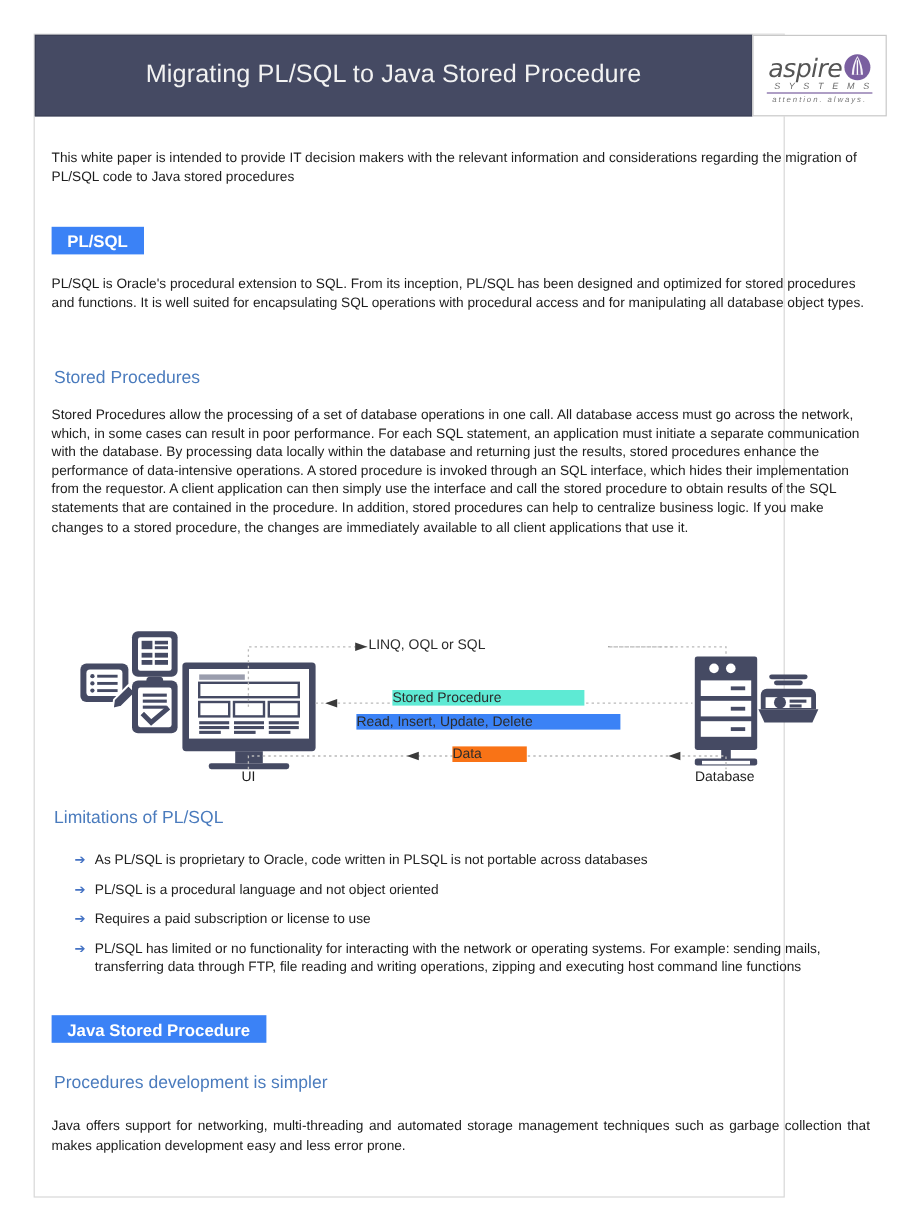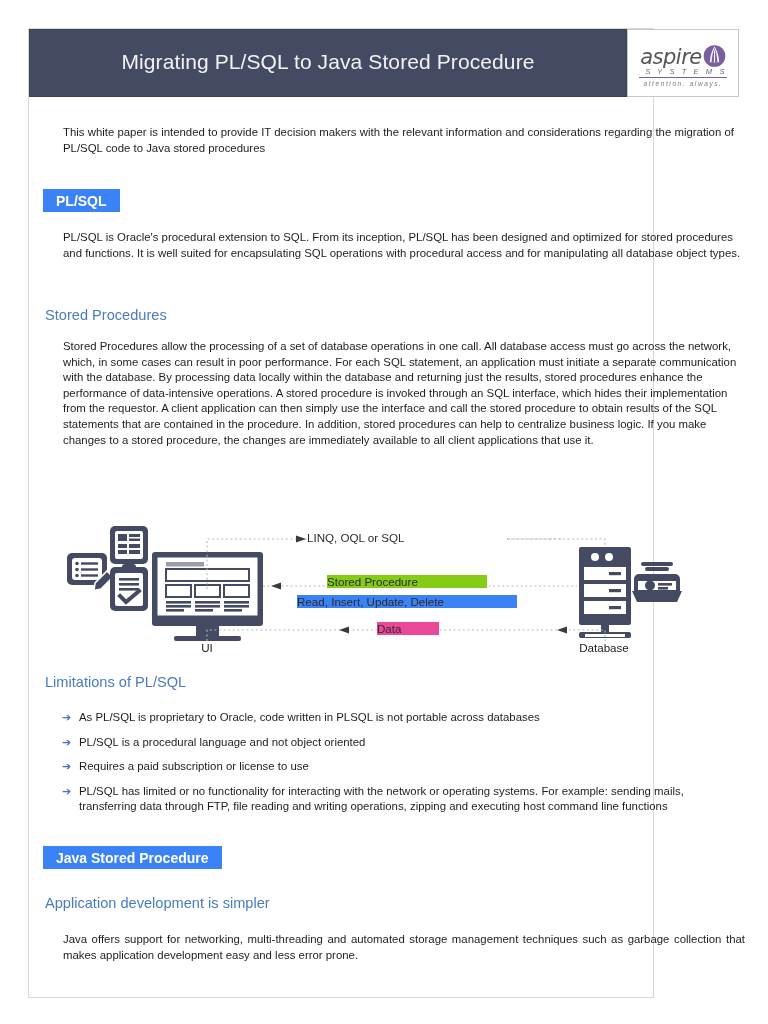--- a/index.html
+++ b/index.html
@@ -97,21 +97,20 @@
     font-style: italic;
     margin-top: 2px;
   }
 
   
   .body-text {
     position: absolute;
     color: #1d1d1d;
     font-size: 11.4px;
     line-height: 15.6px;
-    margin-left: 20px;
   }
   .justify { text-align: justify; }
 
   
   .badge {
     position: absolute;
     background: #3b82f6;
     color: #ffffff;
     font-size: 14px;
     font-weight: bold;
@@ -308,23 +307,23 @@
 
         <g stroke="#b9b9b9" stroke-width="1.1" fill="none" stroke-dasharray="2,2.6">
           <path d="M158 142 L158 131 L556 131 L556 142"></path>
         </g>
         <polygon points="300,127.5 290,131 300,134.5" fill="#3a3a3a"></polygon>
         <polygon points="518,127.5 508,131 518,134.5" fill="#3a3a3a"></polygon>
       </g>
     </svg>
 
     <div class="diag-label" style="left:258px; top:32px; width:200px; background:#fff;">LINQ, OQL or SQL</div>
-    <div class="diag-label" style="left:278px; top:76px; width:160px; background:#84cc16;">Stored Procedure</div>
+    <div class="diag-label" style="left:278px; top:76px; width:160px; background:#5eead4;">Stored Procedure</div>
     <div class="diag-label" style="left:248px; top:96px; width:220px; background:#3b82f6;">Read, Insert, Update, Delete</div>
-    <div class="diag-label" style="left:328px; top:123px; width:62px; background:#ec4899;">Data</div>
+    <div class="diag-label" style="left:328px; top:123px; width:62px; background:#f97316;">Data</div>
 
     <div class="node-label" style="left:130px; top:142px; width:56px;">UI</div>
     <div class="node-label" style="left:500px; top:142px; width:110px;">Database</div>
   </div>
 
   <div class="heading" style="left:16px; top:645px;">Limitations of PL/SQL</div>
 
   <div class="bullet-list" style="left:32px; top:681px; width:664px;">
     <div class="bullet">
       <span class="bullet-arrow">➔</span>
@@ -339,16 +338,16 @@
       <span class="bullet-text">Requires a paid subscription or license to use</span>
     </div>
     <div class="bullet">
       <span class="bullet-arrow">➔</span>
       <span class="bullet-text">PL/SQL has limited or no functionality for interacting with the network or operating systems. For example: sending mails, transferring data through FTP, file reading and writing operations, zipping and executing host command line functions</span>
     </div>
   </div>
 
   <div class="badge" style="left:14px; top:817px;">Java Stored Procedure</div>
 
-  <div class="heading" style="left:16px; top:866px;">Application development is simpler</div>
+  <div class="heading" style="left:16px; top:866px;">Procedures development is simpler</div>
   <div class="body-text justify" style="left:14px; top:903px; width:682px;">Java offers support for networking, multi-threading and automated storage management techniques such as garbage collection that makes application development easy and less error prone.</div>
 
 </div>
 
 </body></html>

